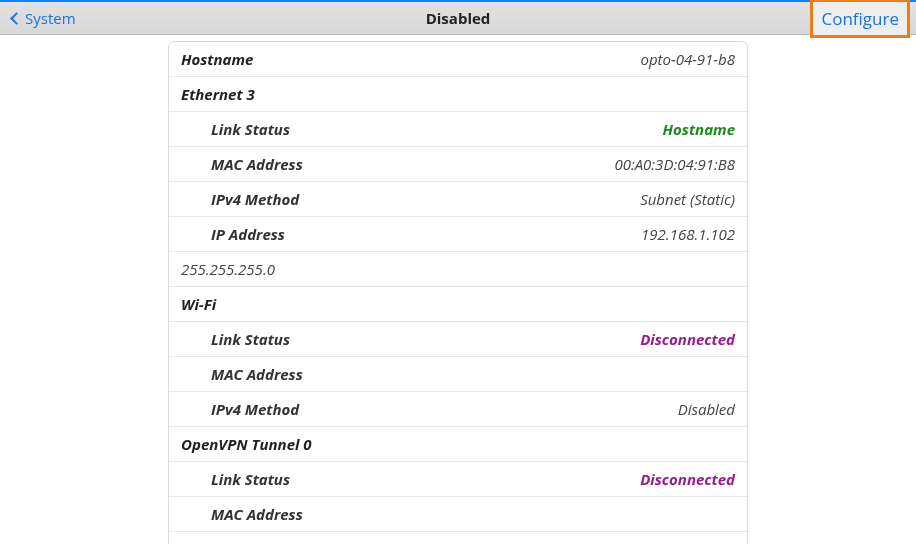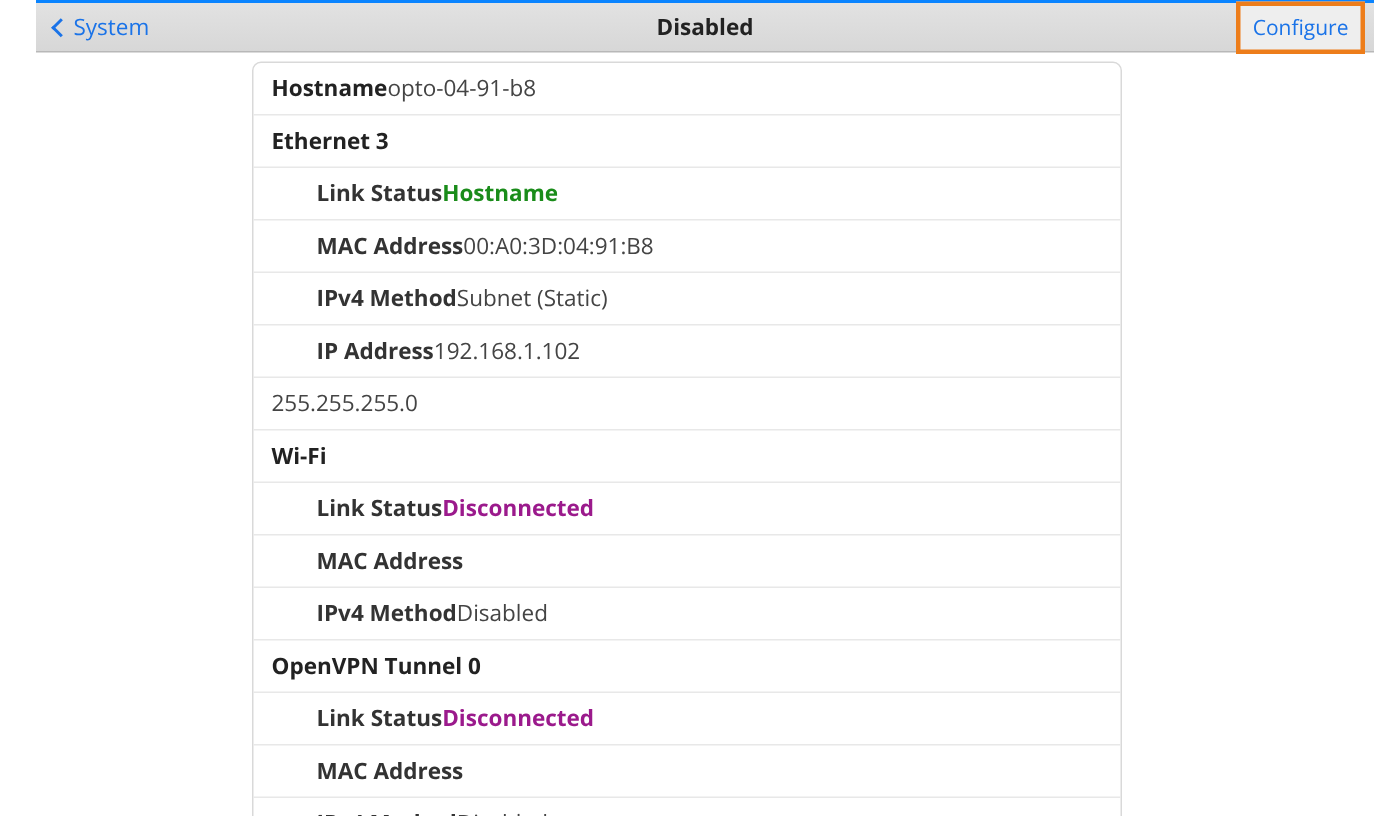--- a/index.html
+++ b/index.html
@@ -14,21 +14,20 @@
   .topbar {
     height: 35px;
     background: linear-gradient(#e2e2e2, #d7d7d7);
     border-top: 2px solid #0a84ff;
     border-bottom: 1px solid #b8b8b8;
     display: flex;
     align-items: center;
     justify-content: space-between;
     position: relative;
     padding: 0 6px;
-    margin-left: 24px;
   }
   .back-btn {
     color: #1a73e8;
     display: flex;
     align-items: center;
     gap: 2px;
     cursor: pointer;
     font-size: 15px;
     padding: 3px 6px;
   }
@@ -46,40 +45,41 @@
     transform: translateX(-50%);
     font-weight: 700;
     color: #222;
   }
   .configure-btn {
     color: #1a73e8;
     cursor: pointer;
     padding: 5px 8px;
     border: 3px solid #ed7d1a;
     background: #eee;
-    font-size: 14px;
+    font-size: 17px;
   }
   .page {
     display: flex;
     justify-content: center;
     padding-top: 6px;
   }
   .panel {
     width: 580px;
     border: 1px solid #d9d9d9;
     border-radius: 6px;
     background: #fff;
   }
   .row {
     display: flex;
-    justify-content: flex-start;
+    justify-content: space-between;
     align-items: center;
     padding: 7px 12px;
     border-bottom: 1px solid #e8e8e8;
     font-size: 15px;
+    font-style: italic;
   }
   .row:last-child { border-bottom: none; }
   .heading {
     font-weight: 700;
     color: #222;
   }
   .subheading {
     font-weight: 700;
     color: #222;
   }

